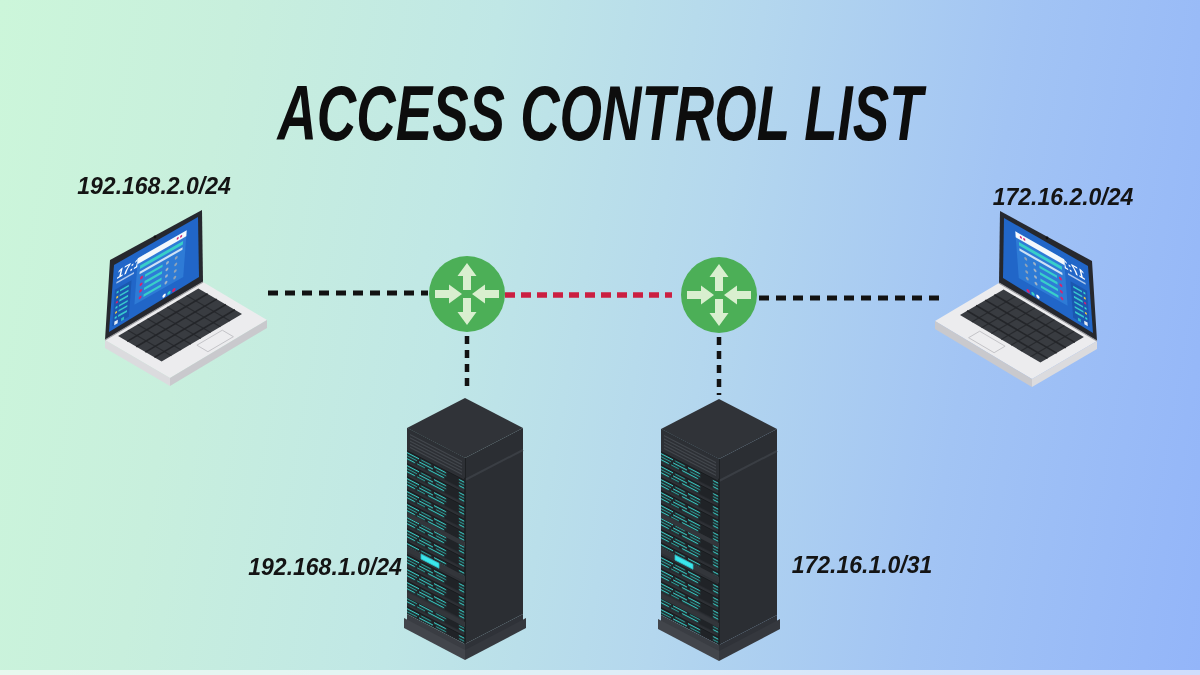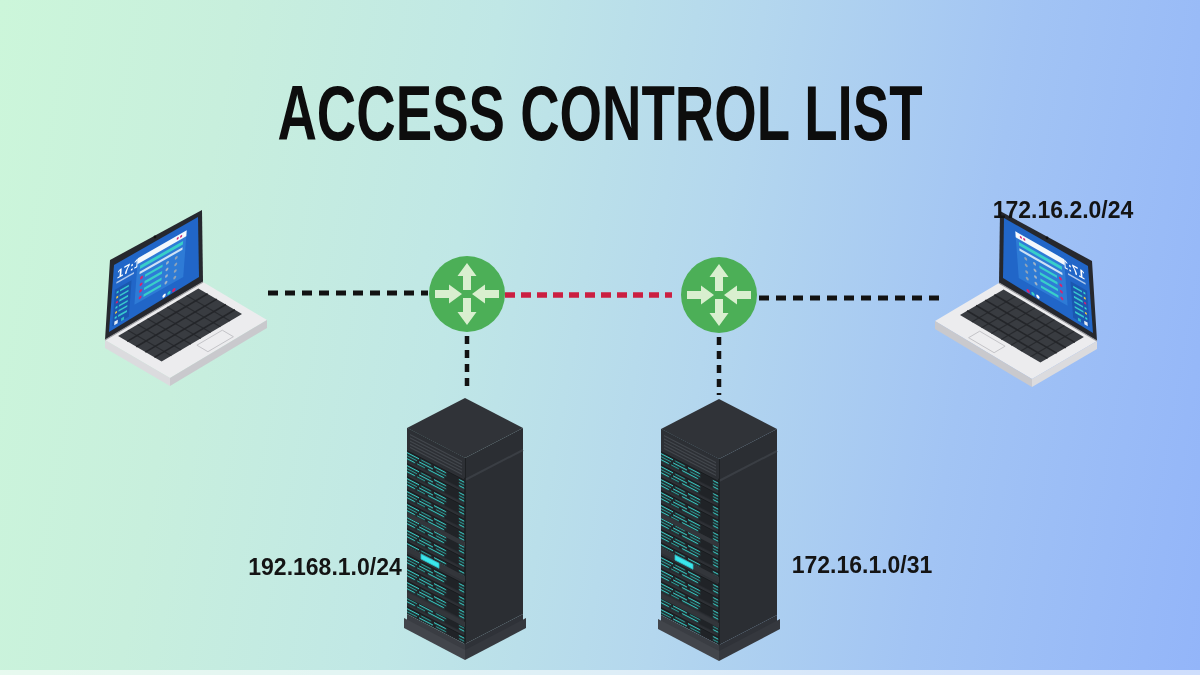--- a/index.html
+++ b/index.html
@@ -1,19 +1,20 @@
 <!DOCTYPE html>
 <html><head>
 <meta charset="utf-8">
 <style>
   html,body{margin:0;padding:0;}
   body{width:1200px;height:675px;overflow:hidden;font-family:"Liberation Sans",sans-serif;}
   .canvas{
     position:relative;width:1200px;height:675px;
     background:linear-gradient(100deg,#ccf6da 0%,#c8efdd 18%,#c0e7e6 38%,#b4d7ee 58%,#a2c4f4 78%,#93b5f9 100%);
+    font-style:italic;
   }
   .title{
     position:absolute;left:50%;top:74px;
     transform:translateX(-50%) scaleX(0.70);
     transform-origin:center top;
     font-weight:700;font-size:78px;line-height:1;
     letter-spacing:0px;color:#0d0d0d;white-space:nowrap;
   }
   .net-label{
     position:absolute;transform:translateX(-50%);
@@ -174,27 +175,28 @@
     <line x1="268" y1="293" x2="428" y2="293" stroke="#121212" stroke-width="5" stroke-dasharray="10 7"></line>
     <line x1="505" y1="295" x2="672" y2="295" stroke="#cb1f41" stroke-width="5.5" stroke-dasharray="10 6"></line>
     <line x1="759" y1="298" x2="940" y2="298" stroke="#121212" stroke-width="5" stroke-dasharray="10 7"></line>
     <line x1="467" y1="336" x2="467" y2="392" stroke="#121212" stroke-width="4.5" stroke-dasharray="8 6"></line>
     <line x1="719" y1="337" x2="719" y2="395" stroke="#121212" stroke-width="4.5" stroke-dasharray="8 6"></line>
   </svg>
 
   <svg class="abs" style="left:95px;top:210px" width="180" height="180" viewBox="0 0 180 180">
     <use href="#laptop-art"></use>
   </svg>
+  <div class="net-label" style="left:154px;top:173px">192.168.2.0/24</div>
 
   <svg class="abs" style="left:927px;top:211px" width="180" height="180" viewBox="0 0 180 180">
     <g transform="translate(180,0) scale(-1,1)">
         <use href="#laptop-art"></use>
       </g>
   </svg>
-  <div class="net-label" style="left:1063px;top:197px">172.16.2.0/24</div>
+  <div class="net-label" style="left:1063px;top:184px">172.16.2.0/24</div>
 
   <svg class="abs" style="left:419px;top:246px" width="96" height="96" viewBox="-48 -48 96 96">
     <use href="#router-art"></use>
   </svg>
   <svg class="abs" style="left:671px;top:247px" width="96" height="96" viewBox="-48 -48 96 96">
     <use href="#router-art"></use>
   </svg>
 
   <svg class="abs" style="left:403px;top:396px" width="124" height="266" viewBox="0 0 124 266">
     <use href="#server-art"></use>

